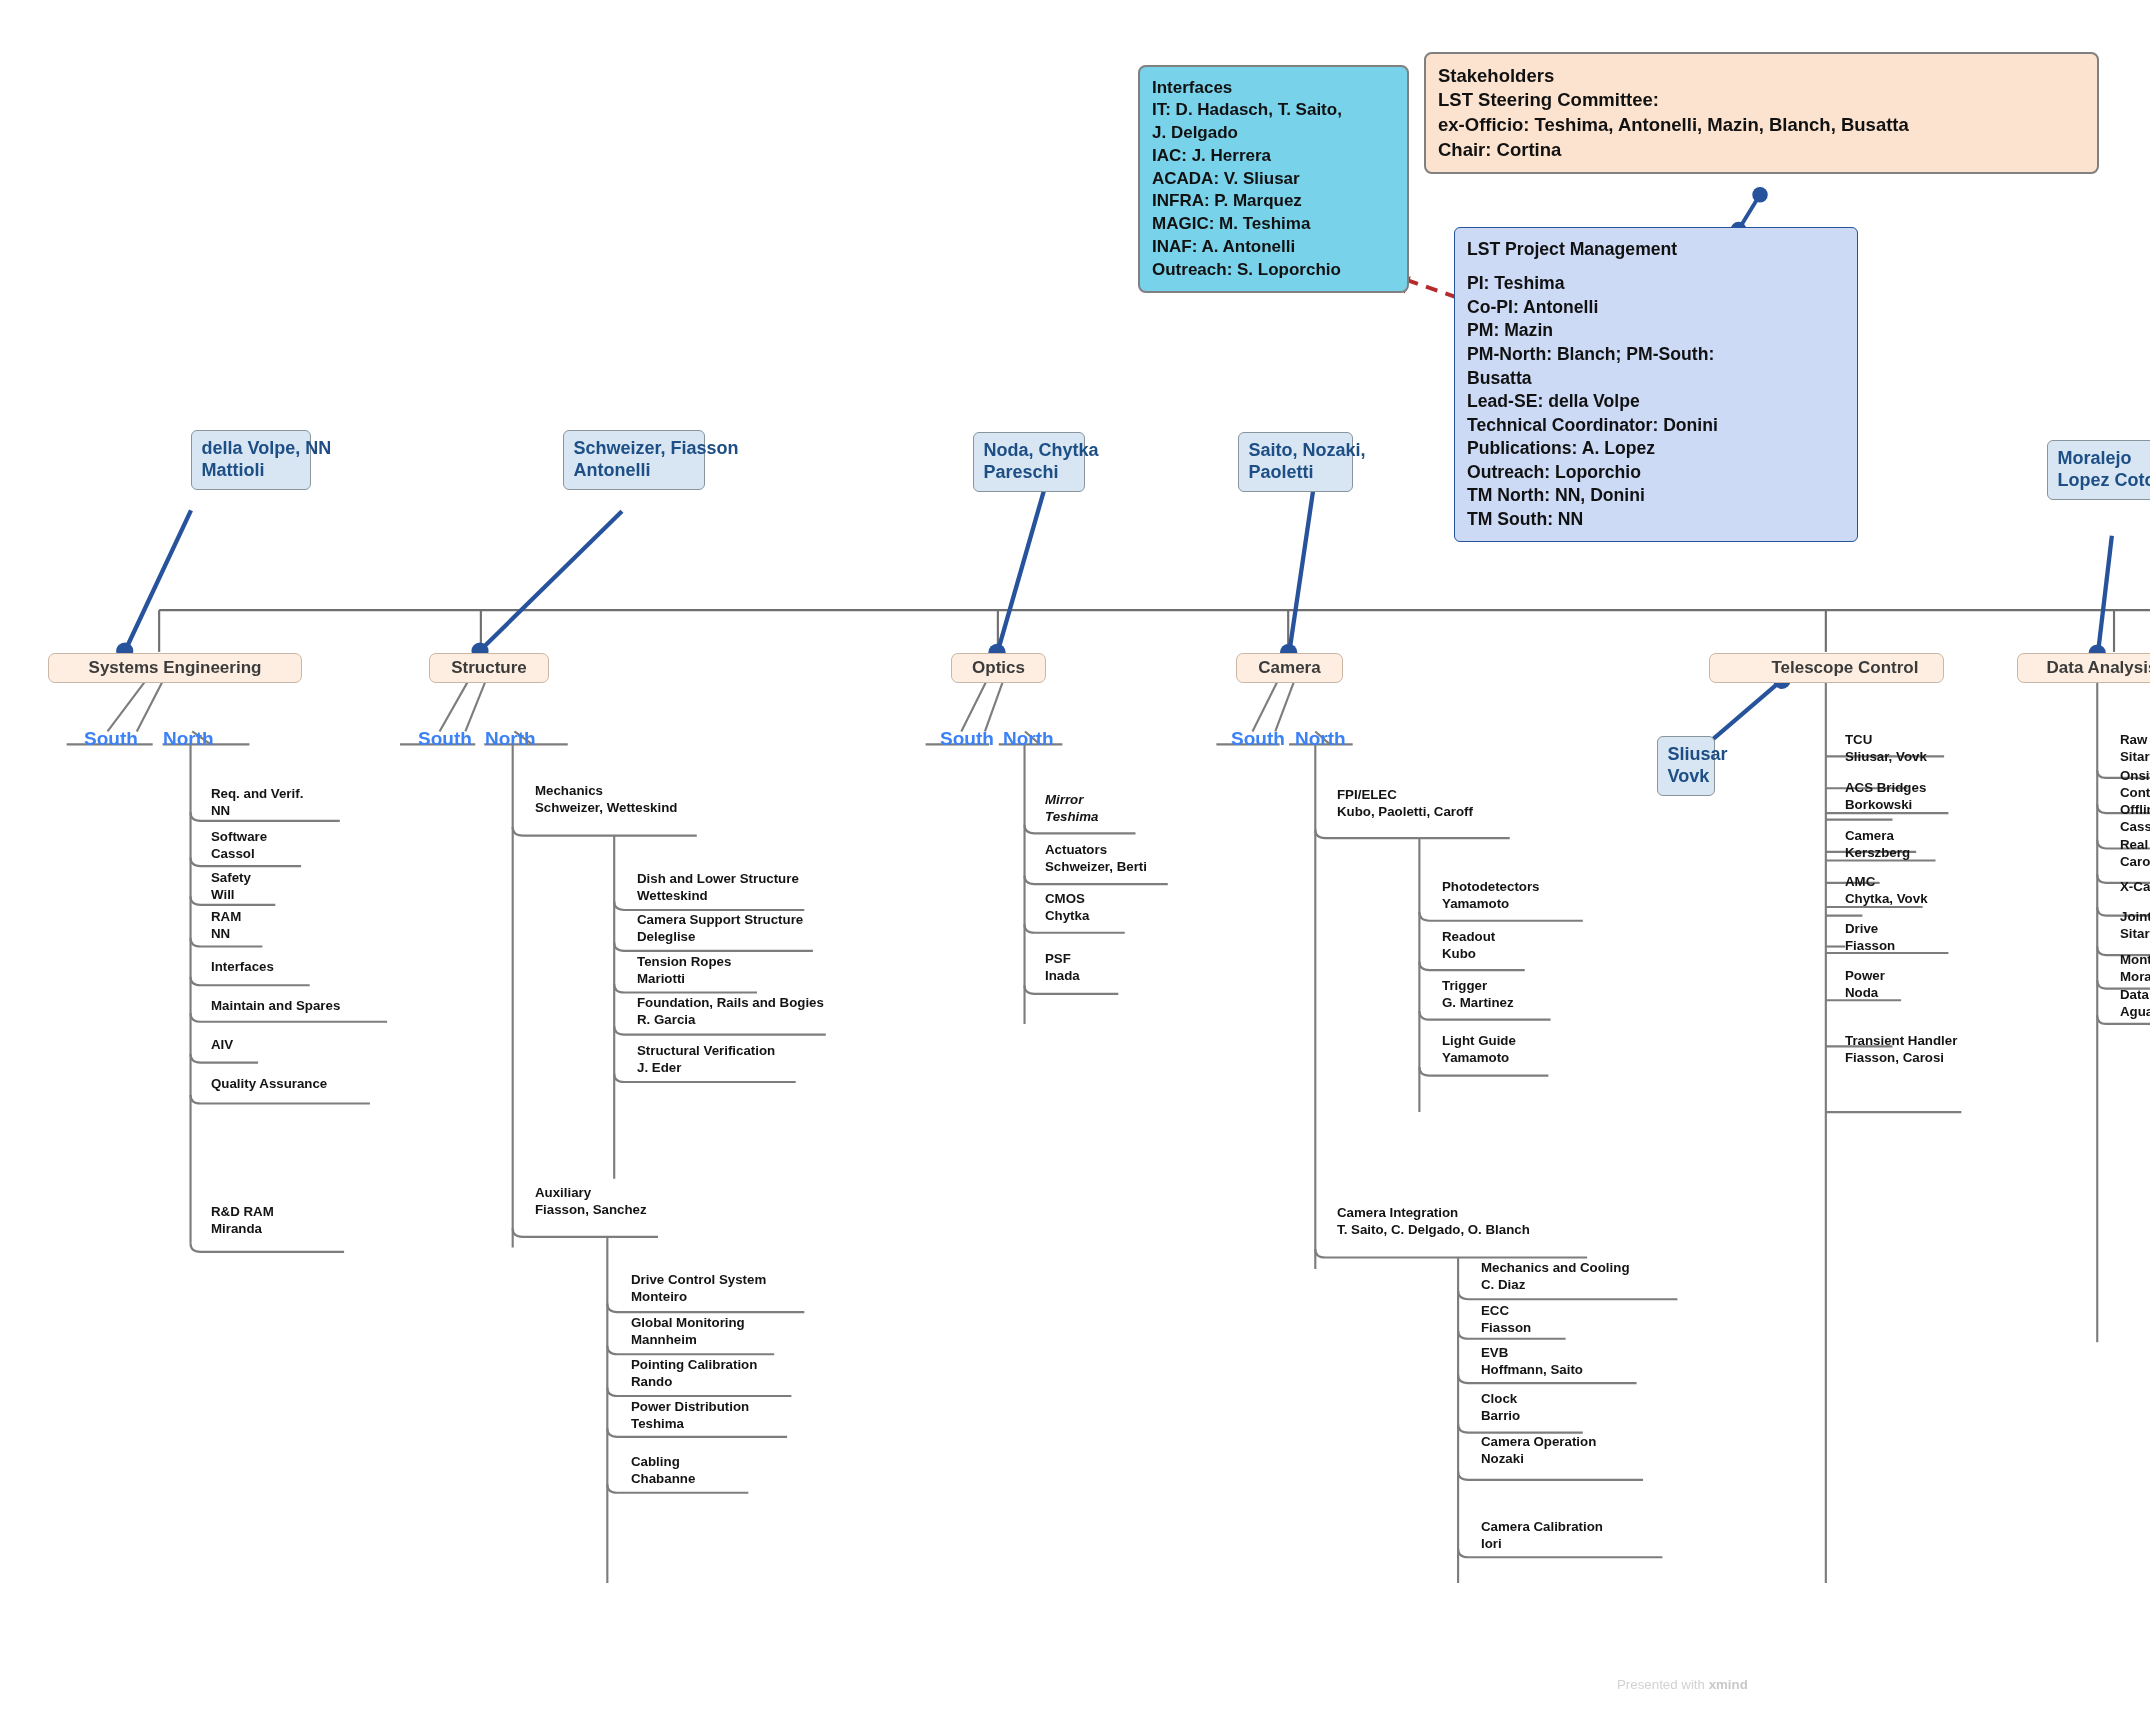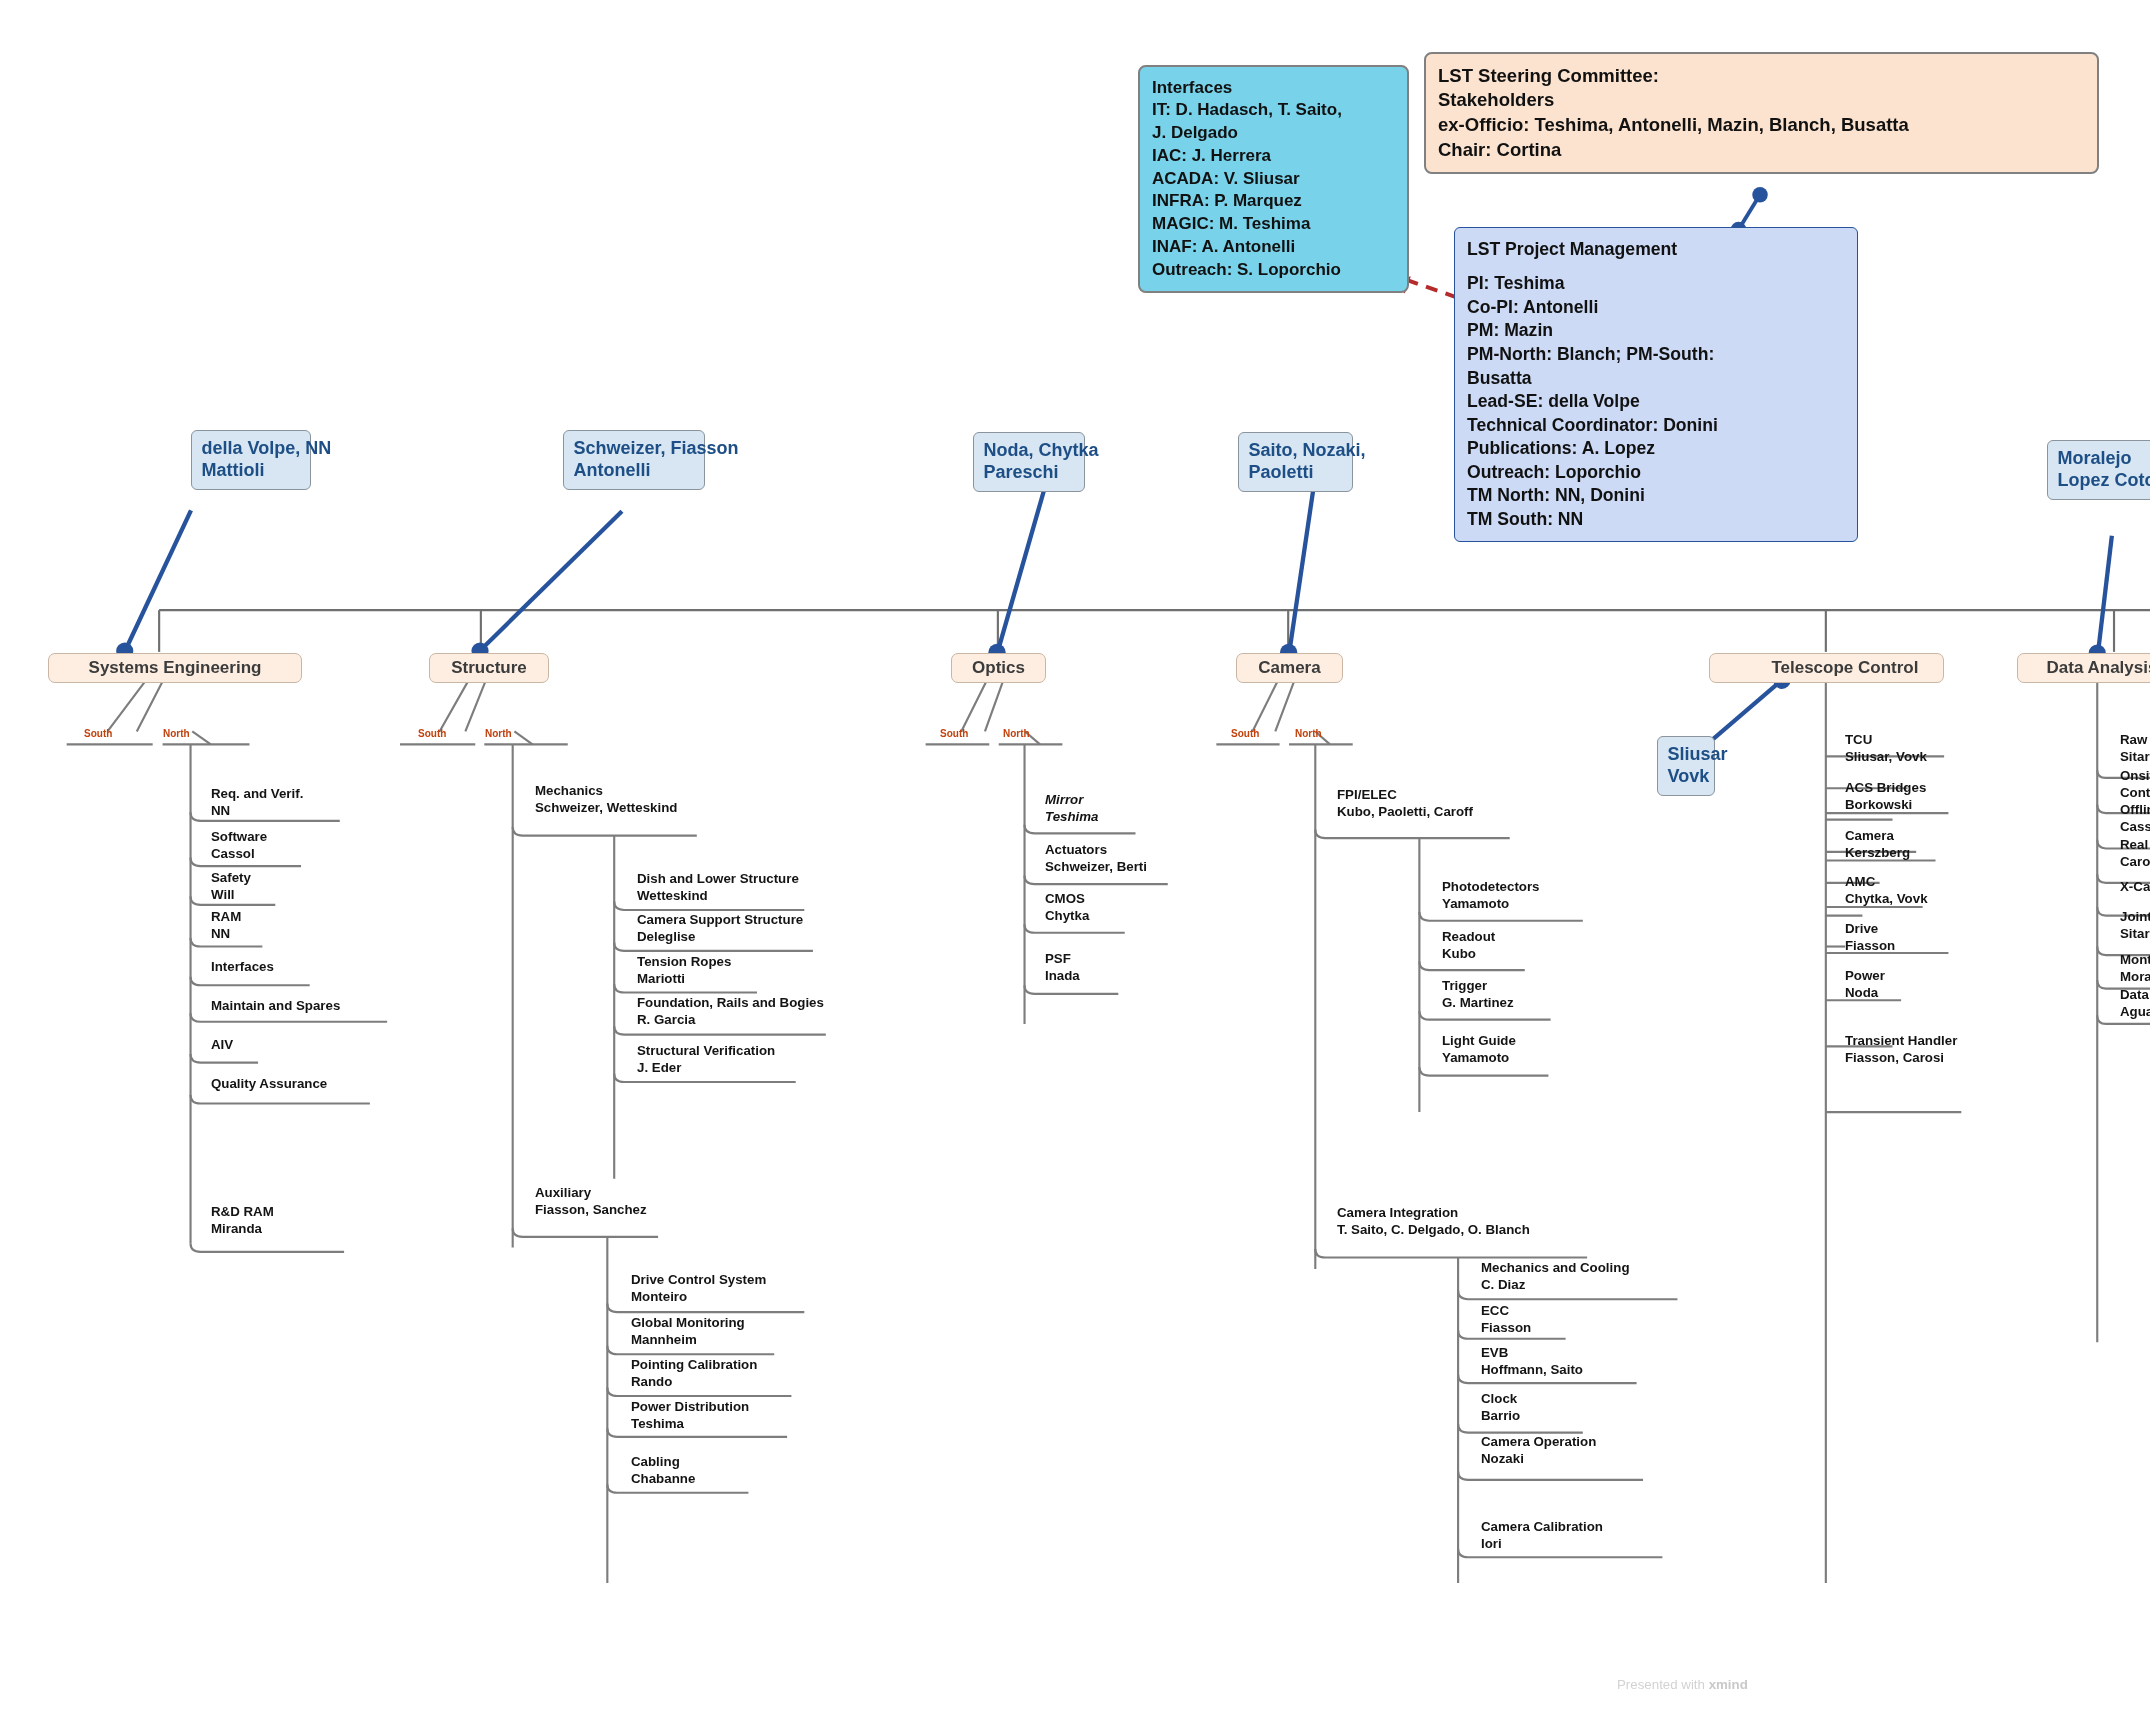--- a/index.html
+++ b/index.html
@@ -34,21 +34,21 @@
         padding:5.2px 11.2px;white-space:nowrap;font-size:17px;line-height:1.05;}
 
   
   .owner{position:absolute;box-sizing:border-box;border-radius:6px;
          border:1.7px solid #8a949c;background:#d7e6f2;color:#1d4e85;
          font-weight:bold;font-size:18px;line-height:1.22;padding:6.9px 9.5px;
          text-align:center;white-space:nowrap;}
   .owner.left{text-align:left;}
 
   
-  .sublabel{position:absolute;font-size:10px;font-weight:bold;color:#c2410c;white-space:nowrap;}
+  .sublabel{position:absolute;font-size:19px;font-weight:bold;color:#3b82f6;white-space:nowrap;}
 
   
   .leaf{position:absolute;font-size:13.3px;font-weight:bold;color:#141414;
         line-height:1.30;white-space:nowrap;}
   .leaf .t2{display:block;}
 
   
   #footer{position:absolute;left:1617px;top:1677px;font-size:13.3px;color:#d2d2d2;
           font-weight:normal;white-space:nowrap;}
   #footer b{font-weight:bold;color:#c9c9c9;}
@@ -240,22 +240,22 @@
     <g stroke="#7d7d7d" stroke-width="5" fill="none">
       <path d="M 7302 1795 Q 7302 1815 7322 1815 L 7690 1815"></path>
       <path d="M 7302 1898 Q 7302 1918 7322 1918 L 7665 1918"></path>
       <path d="M 7302 1995 Q 7302 2015 7322 2015 L 7695 2015"></path>
       <path d="M 7302 2075 Q 7302 2095 7322 2095 L 7630 2095"></path>
       <path d="M 7302 2190 Q 7302 2210 7322 2210 L 7620 2210"></path>
     </g>
   </svg>
 
   <div class="box box-orange" id="steering">
+    <span class="ln">Stakeholders</span>
     <span class="ln">LST Steering Committee:</span>
-    <span class="ln">Stakeholders</span>
     <span class="ln">ex-Officio: Teshima, Antonelli, Mazin, Blanch, Busatta</span>
     <span class="ln">Chair: Cortina</span>
   </div>
 
   <div class="box box-cyan" id="interfaces">
     <span class="ln">Interfaces</span>
     <span class="ln">IT: D. Hadasch, T. Saito,</span>
     <span class="ln">J. Delgado</span>
     <span class="ln">IAC: J. Herrera</span>
     <span class="ln">ACADA: V. Sliusar</span>

